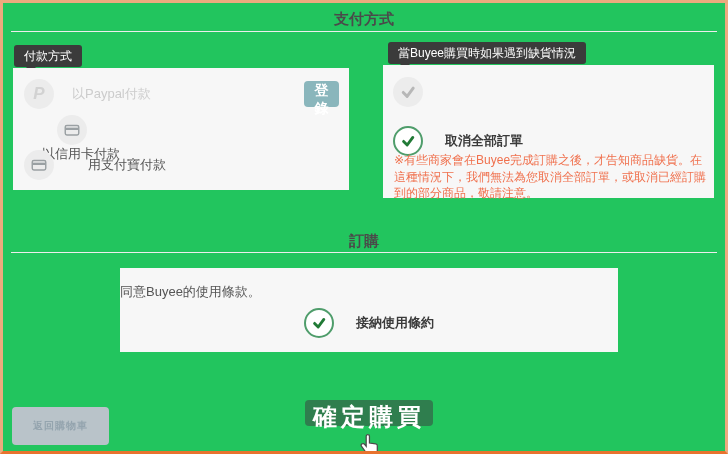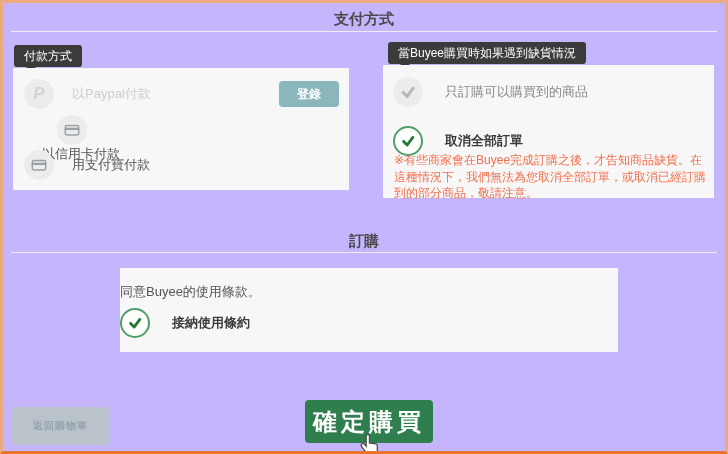--- a/index.html
+++ b/index.html
@@ -2,21 +2,21 @@
 <html><head>
 <meta charset="utf-8">
 <style>
   html,body{margin:0;padding:0;background:#fff;}
   .page{
     position:relative;
     width:728px;height:454px;
     box-sizing:border-box;
     border:3px solid #edaa7e;
     border-bottom:3px solid #e8732e;
-    background:#c4b5fd;
+    background:#22c55e;
     font-family:"Liberation Sans","DejaVu Sans",sans-serif;
     overflow:hidden;
   }
   .abs{position:absolute;}
   .section-title{
     width:100%;text-align:center;
     font-size:15px;font-weight:bold;color:#4a4a4a;
   }
   .hr{height:1px;background:#ededed;left:8px;right:8px;}
   
@@ -39,41 +39,41 @@
   }
   .circle.gray{background:#ececec;}
   .circle.green{background:#fff;border:2px solid #4f9d6b;}
   .pp-p{font-weight:800;font-style:italic;color:#d2d2d2;font-size:17px;}
   .pay-label{margin-left:18px;font-size:13px;color:#555;}
   .pay-label.disabled{color:#ccc;}
   .opt-label{margin-left:22px;font-size:13px;color:#888;}
   .opt-label.selected{font-weight:bold;color:#3a3a3a;}
   .login-btn{
     background:#8ab6bc;color:#fff;border:none;border-radius:4px;
-    font-size:12px;font-weight:bold;
-    width:60px;height:26px;cursor:pointer;
+    font-size:14px;font-weight:bold;
+    width:35px;height:26px;cursor:pointer;
     font-family:inherit;
   }
   .note{
     font-size:12px;line-height:16.5px;color:#f0704d;
   }
   .agree-box{background:#f7f7f7;}
   .agree-text{width:100%;text-align:left;font-size:13px;color:#555;}
-  .accept-row{display:flex;align-items:center;width:100%;}
+  .accept-row{display:flex;align-items:center;justify-content:center;width:100%;}
   .back-btn{
     background:#b9c3c9;border:none;border-radius:4px;
     color:#94a4ae;font-family:"Liberation Serif","DejaVu Serif",serif;
     font-weight:bold;font-size:10px;letter-spacing:1px;
     width:97px;height:38px;cursor:pointer;
   }
   .confirm-btn{
     background:#2f7e4e;border:none;border-radius:4px;
     color:#fff;font-family:"Liberation Serif","DejaVu Serif",serif;
     font-weight:bold;font-size:24px;letter-spacing:4px;
-    width:128px;height:43px;cursor:pointer;
+    width:128px;height:26px;cursor:pointer;
     padding-left:6px;
   }
 </style>
 </head>
 <body>
 
 <div class="page">
 
   <div class="abs section-title" style="top:7px;left:0;">支付方式</div>
   <div class="abs hr" style="top:28px;"></div>
@@ -94,42 +94,41 @@
     <div class="row" style="left:11px;top:47px;flex-direction:column;">
       <span class="circle gray">
         <svg width="18" height="18" viewBox="0 0 20 20">
           <rect x="2.5" y="5" width="15" height="10.5" rx="1.8" fill="none" stroke="#9aa0a3" stroke-width="1.6"></rect>
           <rect x="2.8" y="7.4" width="14.4" height="2.6" fill="#9aa0a3"></rect>
         </svg>
       </span>
       <span class="pay-label">以信用卡付款</span>
     </div>
 
-    <div class="row" style="left:11px;top:82px;">
+    <div class="row" style="left:11px;top:82px;gap:16px;">
       <span class="circle gray">
         <svg width="18" height="18" viewBox="0 0 20 20">
           <rect x="2.5" y="5" width="15" height="10.5" rx="1.8" fill="none" stroke="#9aa0a3" stroke-width="1.6"></rect>
           <rect x="2.8" y="7.4" width="14.4" height="2.6" fill="#9aa0a3"></rect>
         </svg>
       </span>
       <span class="pay-label">用支付寶付款</span>
     </div>
   </div>
 
   <div class="abs tooltip" style="left:385px;top:39px;">當Buyee購買時如果遇到缺貨情況</div>
 
   <div class="abs panel" style="left:380px;top:62px;width:331px;height:133px;">
 
     <div class="row" style="left:10px;top:12px;">
       <span class="circle gray">
         <svg width="26" height="26" viewBox="0 0 30 30">
           <path d="M9.5 15.5 l4.5 4.5 L21 10.5" fill="none" stroke="#b7b7b7" stroke-width="3.4" stroke-linecap="round" stroke-linejoin="round"></path>
         </svg>
       </span>
-      <span class="opt-label">只訂購可以購買到的商品</span>
     </div>
 
     <div class="row" style="left:10px;top:61px;">
       <span class="circle green">
         <svg width="24" height="24" viewBox="0 0 30 30">
           <path d="M9.5 15.5 l4.5 4.5 L21 10.5" fill="none" stroke="#217a36" stroke-width="3.6" stroke-linecap="round" stroke-linejoin="round"></path>
         </svg>
       </span>
       <span class="opt-label selected">取消全部訂單</span>
     </div>

